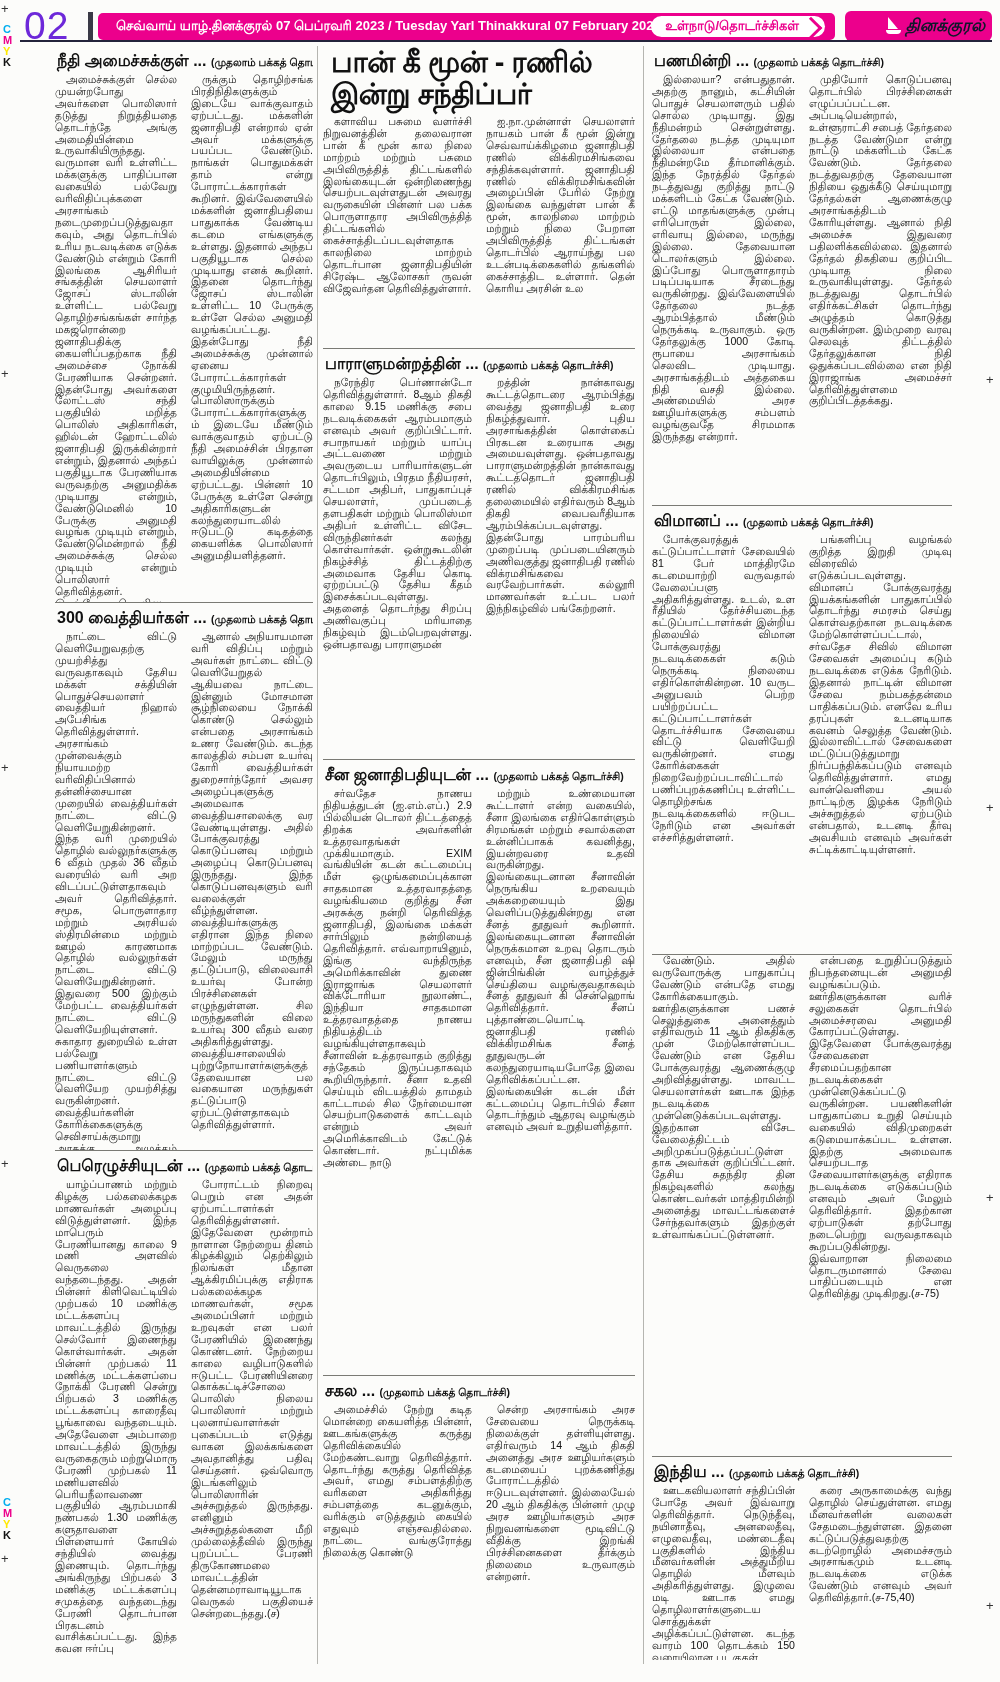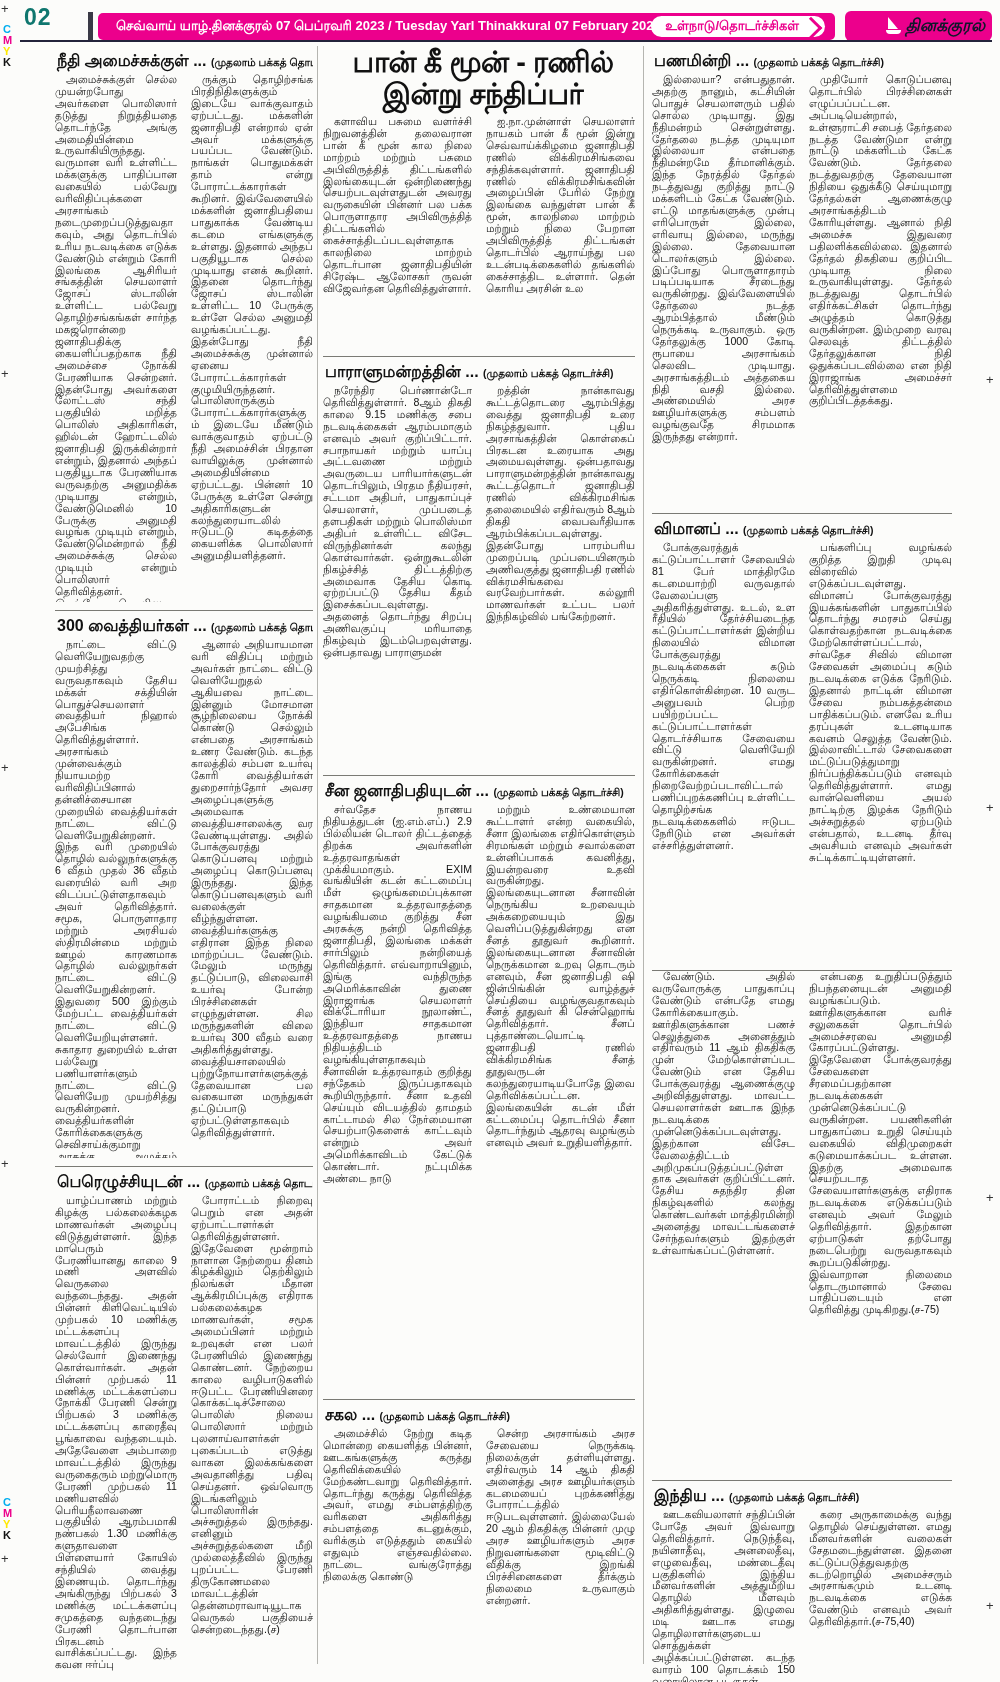--- a/index.html
+++ b/index.html
@@ -6,42 +6,42 @@
   #page{position:relative;width:1000px;height:1682px;background:#fcfcfa;margin:0 auto;overflow:hidden;
         font-family:"Liberation Sans","DejaVu Sans",sans-serif;color:#111;}
   
   .mark{position:absolute;font-size:13px;color:#333;}
   .cmyk{position:absolute;left:3px;width:14px;display:flex;flex-direction:column;font-weight:bold;font-size:11px;line-height:11px;}
   .cmyk span:nth-child(1){color:#00aeef}.cmyk span:nth-child(2){color:#ec008c}
   .cmyk span:nth-child(3){color:#ffe800}.cmyk span:nth-child(4){color:#111}
   
   #header{position:absolute;left:0;top:0;width:1000px;height:44px;}
   #header .underline{position:absolute;left:20px;right:8px;top:40px;height:2px;background:#23233a;}
-  #pagenum{position:absolute;left:24px;top:4px;font-size:23px;font-weight:bold;letter-spacing:1px;color:#0f766e;}
+  #pagenum{position:absolute;left:24px;top:4px;font-size:39px;font-weight:normal;letter-spacing:1px;color:#6d28d9;}
   #pagenum-bar{position:absolute;left:88px;top:12px;width:5px;height:28px;background:#3a3a46;}
   #masthead{position:absolute;left:98px;top:13px;width:737px;height:27px;background:#ec008c;border-radius:5px;}
   #dateline{position:absolute;left:18px;top:5px;color:#fff;font-weight:bold;font-size:13px;white-space:nowrap;}
   #section-badge{position:absolute;right:10px;top:3px;height:21px;background:#fff;border-radius:11px;
                  padding:0 26px 0 14px;display:flex;align-items:center;color:#ec008c;font-weight:bold;font-size:13px;}
   #section-badge:after{content:"";position:absolute;right:6px;top:4px;width:13px;height:13px;
                  border-top:3px solid #ec008c;border-right:3px solid #ec008c;transform:rotate(45deg);}
   #logo{position:absolute;left:845px;top:11px;width:147px;height:30px;background:#ec008c;border-radius:6px;
         display:flex;align-items:center;justify-content:flex-end;padding-right:7px;box-sizing:border-box;}
   #logo .logo-text{color:#0f172a;font-weight:bold;font-style:italic;font-size:17px;}
   .sail{position:relative;width:16px;height:18px;margin-right:4px;}
   .sail .canvas{position:absolute;left:2px;top:0;width:0;height:0;border-left:10px solid #fff;border-top:12px solid transparent;}
   .sail .hull{position:absolute;left:0;bottom:1px;width:15px;height:4px;background:#fff;border-radius:0 0 6px 6px;}
   
   .vrule{position:absolute;top:46px;bottom:18px;width:1px;background:#b5b5b0;}
   .block{position:absolute;display:flex;flex-direction:column;}
   .article{overflow:hidden;box-sizing:border-box;}
-  .article + .article{border-top:1.5px solid #7a7a74;margin-top:8px;}
+  .article + .article{border-top:1.5px solid #7a7a74;}
   .headline{font-weight:bold;font-size:16px;line-height:20px;padding:5px 0 2px 2px;white-space:nowrap;}
   .headline .cont{font-size:10.5px;font-weight:bold;}
-  .lead-headline{font-weight:bold;font-size:29px;line-height:32px;padding:2px 0 6px 8px;letter-spacing:-0.5px;text-align:center;}
+  .lead-headline{font-weight:bold;font-size:29px;line-height:32px;padding:2px 0 6px 8px;letter-spacing:-0.5px;}
   .cols{display:flex;gap:14px;overflow:hidden;}
   .cols p{flex:1 1 0;margin:0;font-size:10.6px;line-height:11.9px;text-align:justify;text-indent:11px;
           overflow:hidden;word-break:break-word;}
   
   #left-block{left:55px;top:46px;width:258px;}
   #mid-block{left:323px;top:44px;width:312px;}
   #right-block{left:652px;top:46px;width:300px;}
   #l-a0{height:556px}#l-a1{height:548px}#l-a2{height:506px}
   #m-lead{height:304px}#m-a0{height:411px}#m-a1{height:616px}#m-a2{height:283px}
   #r-a0{height:459px}#r-a1{height:449px}#r-a2{height:502px}#r-a3{height:204px}

